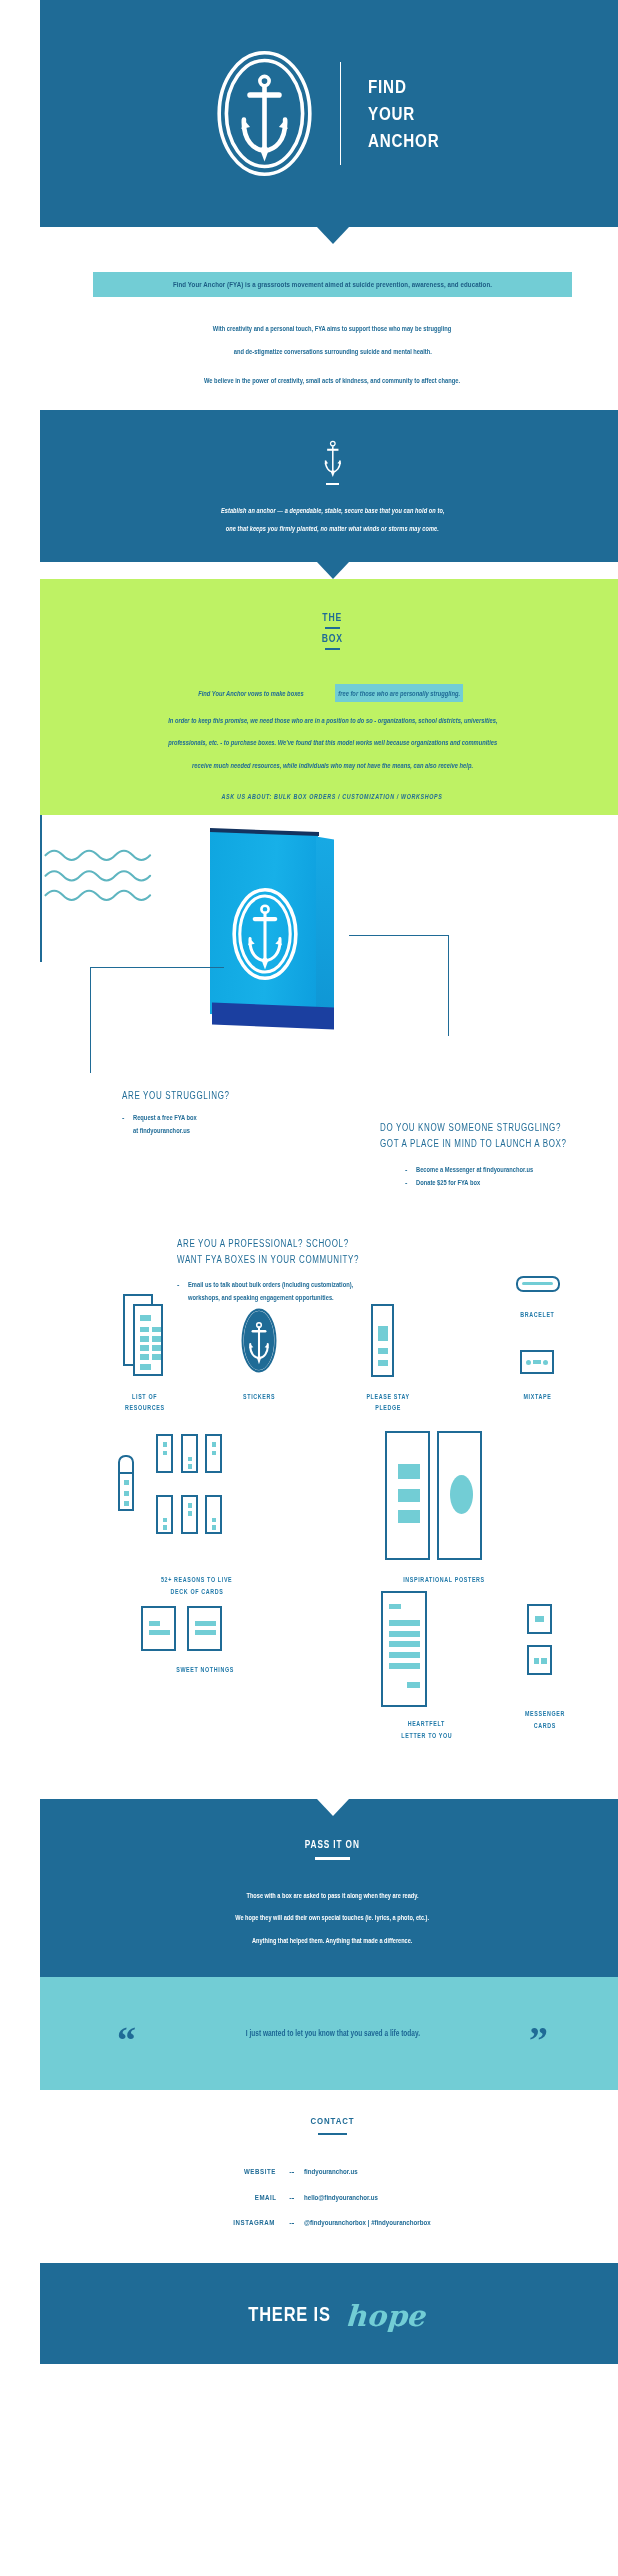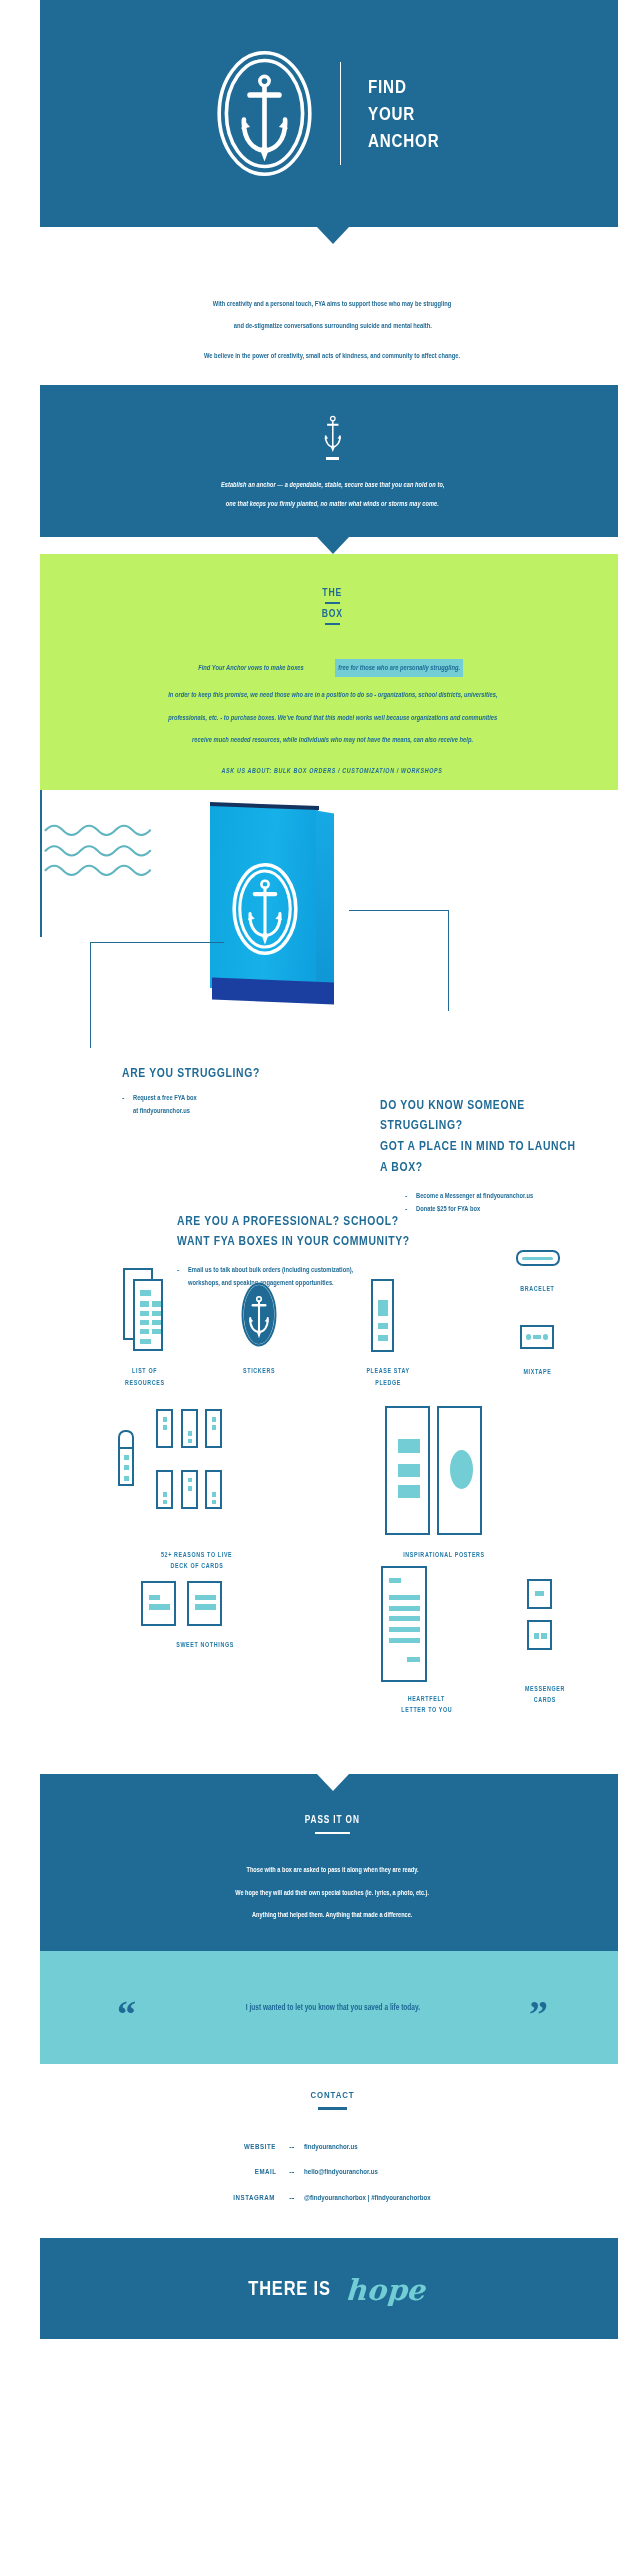--- a/index.html
+++ b/index.html
@@ -111,21 +111,21 @@
   }
   .pb-logo{position:absolute;left:18.5px;top:61px;}
   .connector{position:absolute;border-color:#1f6b96;border-style:solid;border-width:0;}
   .c-left{left:50px;top:152px;width:134px;height:106px;border-left-width:1.5px;border-top-width:1.5px;}
   .c-right{left:309px;top:120px;width:100px;height:101px;border-right-width:1.5px;border-top-width:1.5px;}
   .c-down{left:257px;top:213px;width:1.5px;height:147px;background:#1f6b96;border:0;}
 
   
   .ctas{position:relative;padding-bottom:10.3px;}
   .cta{position:absolute;}
-  .cta h3{font-size:13px;font-weight:700;letter-spacing:0.8px;line-height:1.6;}
+  .cta h3{font-size:10px;font-weight:400;letter-spacing:0.8px;line-height:1.6;}
   .cta ul{list-style:none;margin-top:8.2px;}
   .cta li{font-size:7.2px;font-weight:600;line-height:1.8;display:flex;gap:6.2px;}
   .cta li .bullet{width:5.2px;flex:none;}
   .cta li b{font-weight:800;}
   .cta-1{left:82px;top:31px;}
   .cta-2{left:340px;top:63px;}
   .cta-3{left:137px;top:179px;}
 
   
   .insidewrap{position:relative;height:49px;margin-top:5.2px;}
@@ -216,20 +216,23 @@
     <div class="hero-words">
       <span class="cond cond-l">FIND</span>
       <span class="cond cond-l">YOUR</span>
       <span class="cond cond-l">ANCHOR</span>
     </div>
   </div>
 
   <div class="notch"></div>
 
   <div class="mission">
+    <div class="hl-band">
+      <span class="cond">Find Your Anchor (FYA) is a grassroots movement aimed at suicide prevention, awareness, and education.</span>
+    </div>
     <p class="lead">
       <span class="cond">With creativity and a personal touch, FYA aims to support those who may be struggling</span>
     </p>
     <p>
       <span class="cond">and de-stigmatize conversations surrounding suicide and mental health.</span>
     </p>
     <p class="underline">
       <span class="cond">We believe in the power of creativity, small acts of kindness, and community to affect change.</span>
     </p>
   </div>

